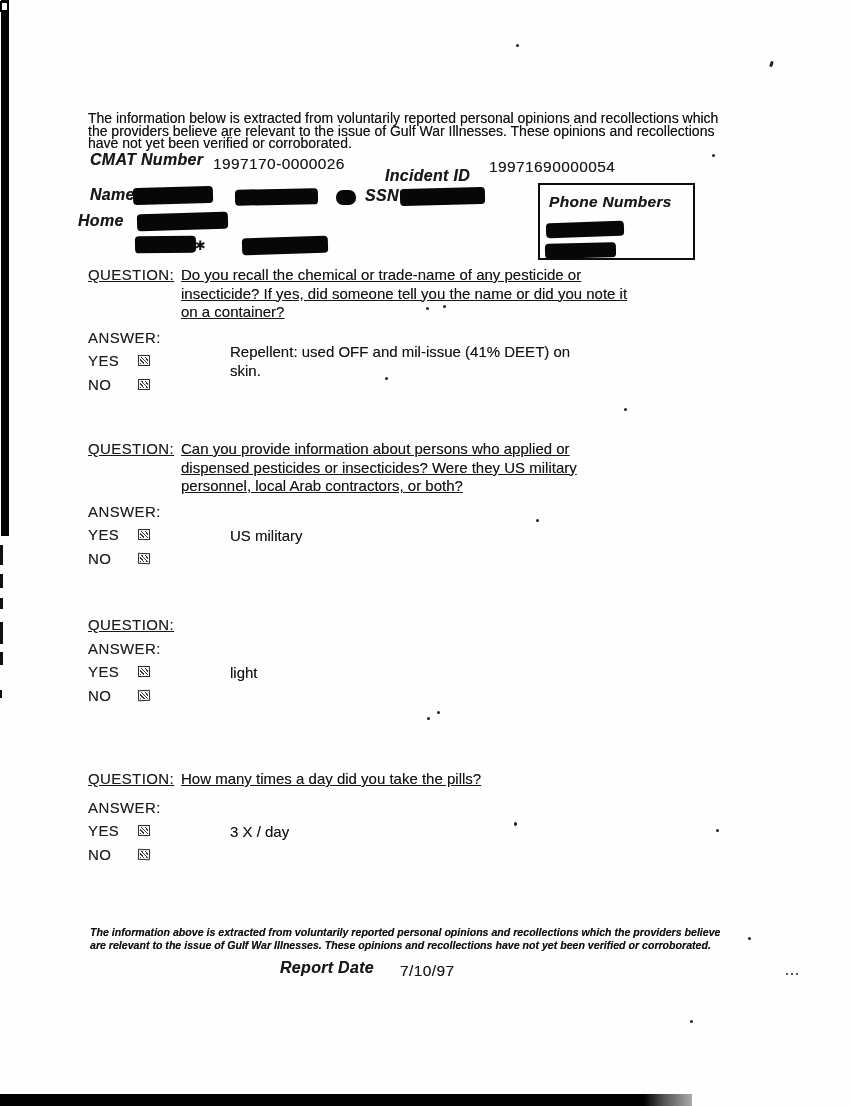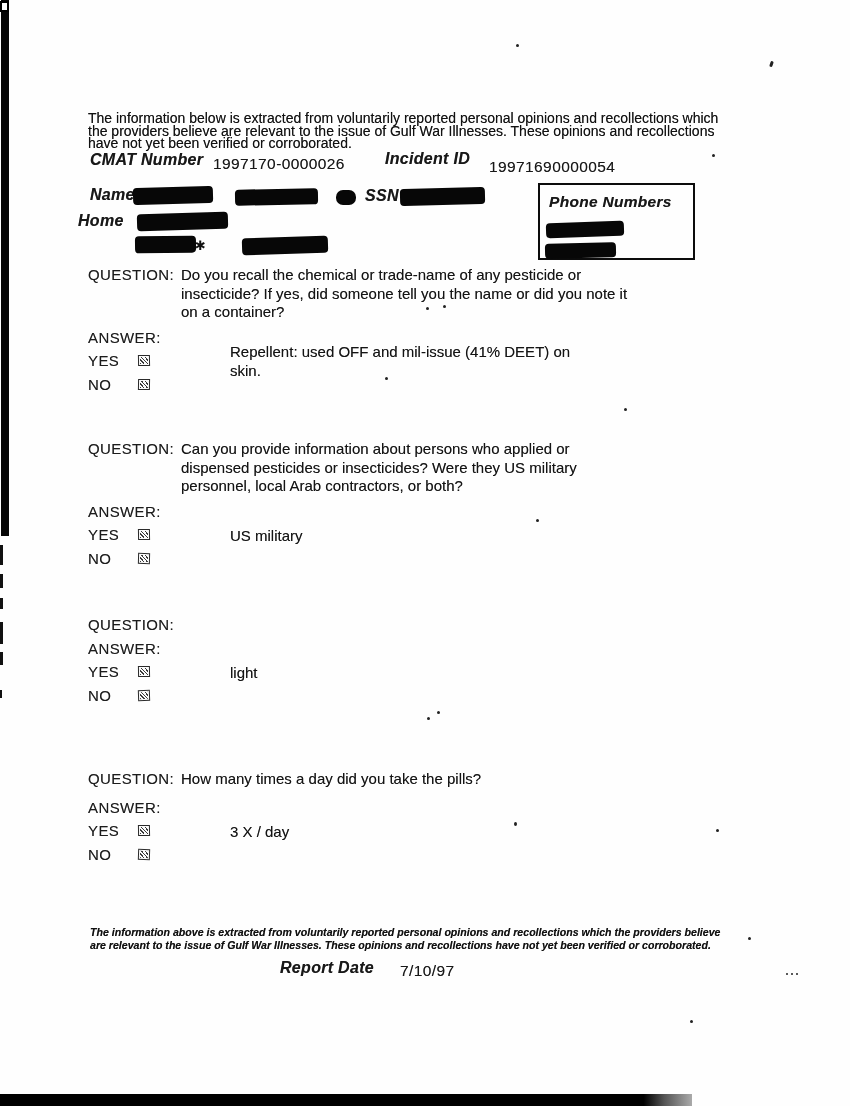--- a/index.html
+++ b/index.html
@@ -29,21 +29,21 @@
   .abs{position:absolute;}
   
   .redact{position:absolute;background:#070707;border-radius:4px;}
   
   .phone-box{position:absolute;left:538px;top:183px;width:157px;height:77px;
     border:2px solid #0c0c0c;box-sizing:border-box;}
   .phone-box .flabel{position:absolute;left:9px;top:8px;font-size:15.5px;}
   
   .q-block{position:absolute;left:88px;width:580px;}
   .q1{top:266px}.q2{top:440px}.q3{top:616px}.q4{top:770px}
-  .q-row{display:flex;}
+  .q-row{display:flex;text-decoration:underline;}
   .q-label,.a-label,.yn-label{font-size:15px;color:#1c1c1c;letter-spacing:.4px;
     text-shadow:0 0 .4px rgba(0,0,0,.4);}
   .q-label{width:93px;flex:none;}
   .q-text{width:450px;font-size:15px;line-height:18.6px;color:#141414;
     text-shadow:0 0 .4px rgba(0,0,0,.45);}
   .answer-section{display:flex;margin-top:7px;align-items:center;}
   .q4 .answer-section{margin-top:10px;}
   .answer-left{width:142px;flex:none;}
   .a-text{width:372px;font-size:15px;line-height:19px;color:#141414;
     text-shadow:0 0 .4px rgba(0,0,0,.45);}
@@ -66,21 +66,21 @@
   <div class="left-dash" style="top:574px;height:14px;"></div>
   <div class="left-dash" style="top:598px;height:11px;"></div>
   <div class="left-dash" style="top:622px;height:22px;"></div>
   <div class="left-dash" style="top:652px;height:13px;"></div>
   <div class="left-dash" style="top:690px;height:8px;width:2px;"></div>
 
   <div class="disclaimer top">The information below is extracted from voluntarily reported personal opinions and recollections which the providers believe are relevant to the issue of Gulf War Illnesses.  These opinions and recollections have not yet been verified or corroborated.</div>
 
   <span class="abs flabel" style="left:90px;top:151px;">CMAT Number</span>
   <span class="abs fvalue" style="left:213px;top:155px;">1997170-0000026</span>
-  <span class="abs flabel" style="left:385px;top:150px;">Incident ID</span>
+  <span class="abs flabel" style="left:385px;top:167px;">Incident ID</span>
   <span class="abs fvalue" style="left:481px;top:158px;margin-left:8px;">19971690000054</span>
 
   <span class="abs flabel" style="left:90px;top:186px;">Name</span>
   <div class="redact" style="left:133px;top:187px;width:80px;height:17px;transform:rotate(-1.6deg);"></div>
   <div class="redact" style="left:235px;top:189px;width:83px;height:16px;transform:rotate(-1deg);"></div>
   <div class="redact" style="left:336px;top:190px;width:20px;height:15px;border-radius:7px;"></div>
   <span class="abs flabel" style="left:365px;top:187px;">SSN</span>
   <div class="redact" style="left:400px;top:188px;width:85px;height:17px;transform:rotate(-1.4deg);"></div>
 
   <span class="abs flabel" style="left:78px;top:212px;">Home</span>

